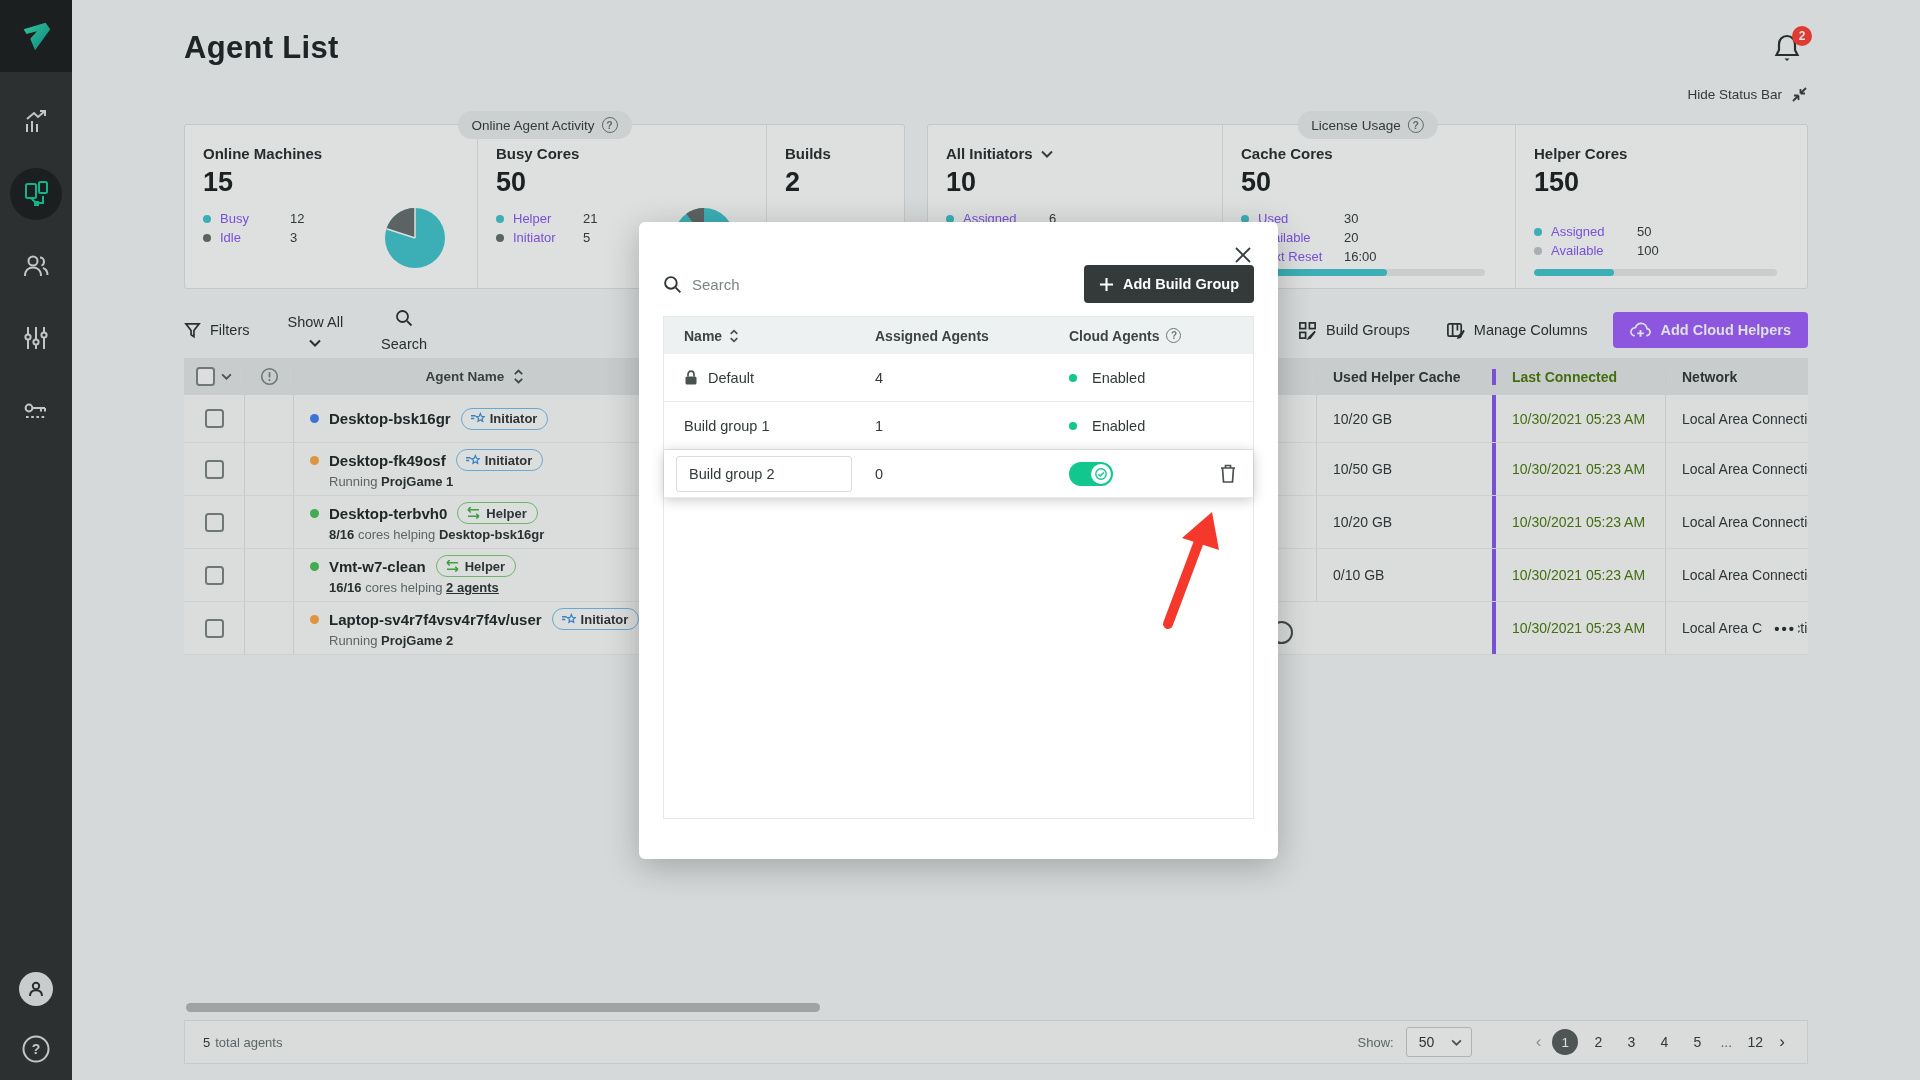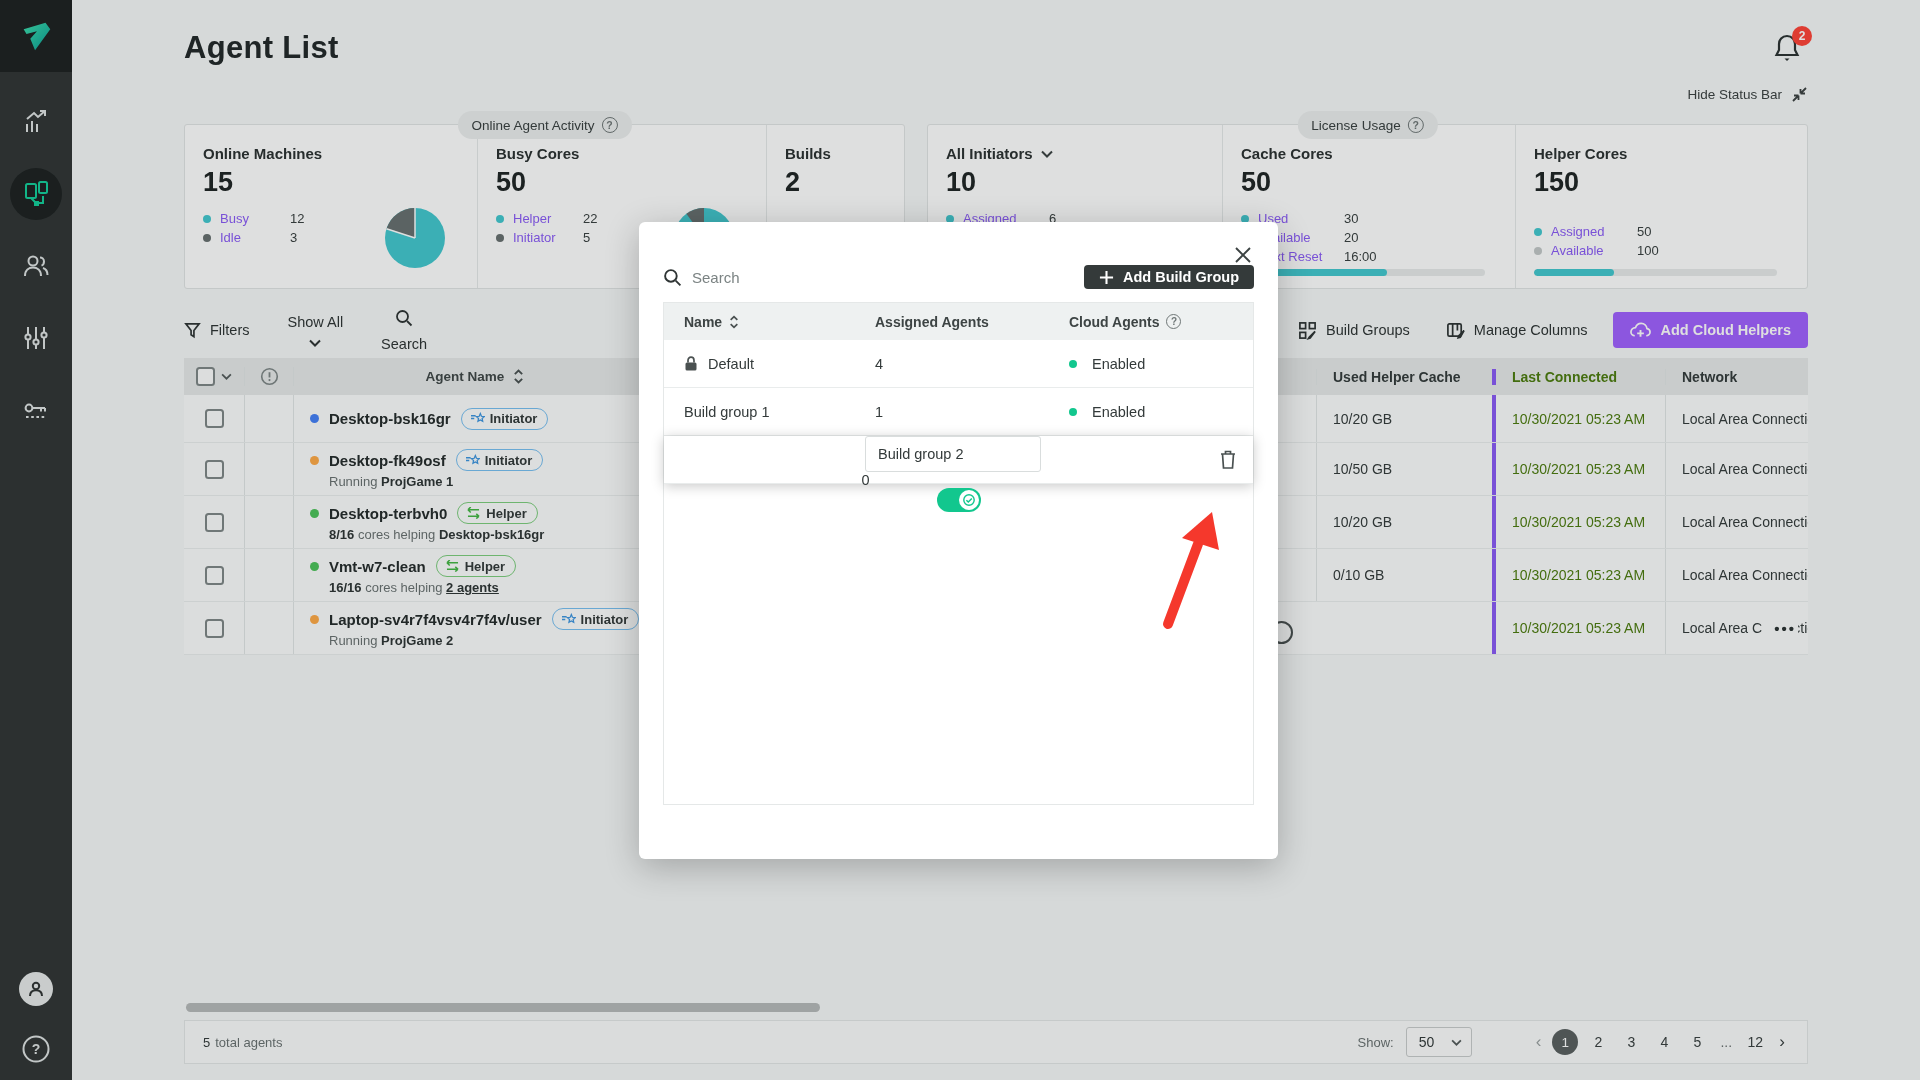--- a/index.html
+++ b/index.html
@@ -86,30 +86,30 @@
   .pg-arrow { font-size:17px; padding:0 4px; cursor:pointer; color:#3a4141; } .pg-arrow.muted { color:#9aa1a1; }
   
   .dim { position:absolute; inset:0; background:rgba(8,12,12,0.135); z-index:40; pointer-events:none; }
   .modal { position:absolute; left:639px; top:222px; width:639px; height:637px; background:#fff; border-radius:6px; box-shadow:0 8px 34px rgba(0,0,0,.24); z-index:60; padding:22px 24px 0 24px; }
   .modal-title { font-size:21px; font-weight:800; color:#1f2525; }
   .modal-close { position:absolute; right:22px; top:24px; width:22px; height:22px; cursor:pointer; }
   .modal-search-row { margin-top:21px; display:flex; align-items:center; }
   .msearch { display:flex; align-items:center; gap:10px; flex:1; }
   .msearch input { border:none; outline:none; font-size:15px; color:#333a3a; font-family:inherit; width:220px; background:transparent; }
   .msearch input::placeholder { color:#7b8383; }
-  .btn-dark { margin-left:auto; height:24px; padding:0 15px; border:none; border-radius:4px; background:#343a3a; color:#fff; font-size:14.5px; font-weight:600; display:flex; align-items:center; gap:9px; cursor:pointer; font-family:inherit; }
+  .btn-dark { margin-left:auto; height:38px; padding:0 15px; border:none; border-radius:4px; background:#343a3a; color:#fff; font-size:14.5px; font-weight:600; display:flex; align-items:center; gap:9px; cursor:pointer; font-family:inherit; }
   .modal-table { margin-top:13px; border:1px solid #e5e8e8; height:503px; }
   .mt-head { display:flex; align-items:center; height:37px; background:#eef1f1; font-size:14px; font-weight:700; color:#3d4444; }
   .mc-name { width:211px; padding-left:20px; display:flex; align-items:center; gap:7px; }
   .mc-assigned { width:194px; display:flex; align-items:center; gap:7px; }
   .mc-cloud { flex:1; display:flex; align-items:center; gap:7px; }
   .mt-row { display:flex; align-items:center; height:48px; border-bottom:1px solid #e9ecec; font-size:14.5px; color:#333a3a; position:relative; background:#fff; }
   .mt-row .mc-name { gap:10px; }
   .mdot { width:8px; height:8px; border-radius:50%; background:#12c78e; margin-right:8px; }
-  .mt-row.editing { box-shadow:0 2px 12px rgba(0,0,0,.22); z-index:3;flex-direction:column; }
+  .mt-row.editing { box-shadow:0 2px 12px rgba(0,0,0,.22); z-index:3; }
   .mt-row.editing .mc-name { padding-left:12px; }
   .name-input { width:176px; height:36px; border:1px solid #d9dddd; border-radius:3px; padding:0 12px; font-size:14.5px; color:#333a3a; font-family:inherit; outline:none; }
   .toggle { width:44px; height:24px; border-radius:12px; background:#12c78e; position:relative; cursor:pointer; flex:0 0 44px; }
   .toggle-knob { position:absolute; right:2px; top:2px; width:20px; height:20px; border-radius:50%; background:#fff; display:flex; align-items:center; justify-content:center; }
   .trash-btn { position:absolute; right:16px; top:13px; cursor:pointer; }
   
   .red-arrow { position:absolute; left:1138px; top:498px; z-index:70; pointer-events:none; }
   svg { display:block; }
 </style>
 </head>
@@ -231,21 +231,21 @@
             <path d="M32,32 L3.47,22.73" stroke="#fff" stroke-width="1.5"></path>
         </svg>
       </div>
       <div class="metric m2">
         <div class="metric-label">Busy Cores</div>
         <div class="metric-value">50</div>
         <div class="legend">
           <div class="legend-row">
               <span class="ldot teal"></span>
               <span class="llabel">Helper</span>
-              <span class="lvalue">22</span>
+              <span class="lvalue">21</span>
             </div>
           <div class="legend-row">
               <span class="ldot dark"></span>
               <span class="llabel">Initiator</span>
               <span class="lvalue">5</span>
             </div>
         </div>
         <svg class="pie" width="64" height="64" viewBox="0 0 64 64">
           <circle cx="32" cy="32" r="30" fill="#43c8cf"></circle>
           <path d="M32,32 L32,2 A30,30 0 0 0 14.4,7.7 Z" fill="#687070"></path>

